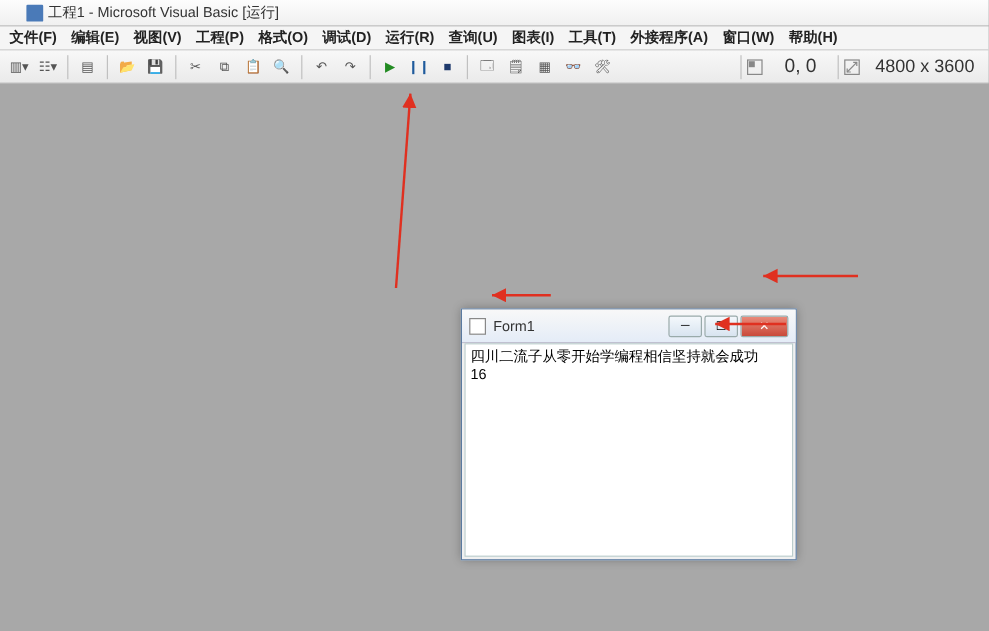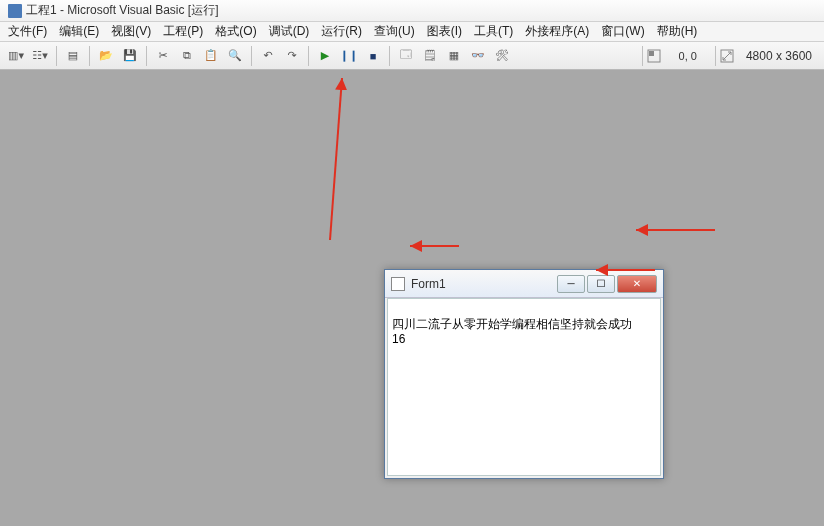--- a/index.html
+++ b/index.html
@@ -1,43 +1,43 @@
 <!DOCTYPE html>
 <html><head>
 <meta charset="utf-8">
 <style>
 * { margin: 0; padding: 0; box-sizing: border-box; font-family: "Microsoft YaHei", SimSun, sans-serif; }
 body { width: 824px; height: 526px; background: #a8a8a8; overflow: hidden; position: relative; }
 
-.titlebar { height: 22px; background: linear-gradient(#fdfdfd, #f0f0f0); border-bottom: 1px solid #d0d0d0; display: flex; align-items: center; padding: 0 8px; font-size: 12px; color: #333; }
+.titlebar { height: 22px; background: linear-gradient(#fdfdfd, #f0f0f0); border-bottom: 1px solid #d0d0d0; display: flex; align-items: center; padding: 0 22px; font-size: 12px; color: #333; }
 .titlebar .icon { width: 14px; height: 14px; margin-right: 4px; background: #4a7ab8; border-radius: 1px; }
 
-.menubar { height: 20px; background: #f5f5f5; border-bottom: 1px solid #d0d0d0; display: flex; align-items: center; font-size: 12px; padding: 0 2px; }
+.menubar { height: 20px; background: #f5f5f5; border-bottom: 1px solid #d0d0d0; display: flex; align-items: center; font-size: 12px; padding: 0 2px; font-weight: bold; }
 .menubar .item { padding: 2px 6px; cursor: default; color: #222; white-space: nowrap; }
 
 .toolbar { height: 28px; background: linear-gradient(#f8f8f8,#eaeaea); border-bottom: 1px solid #b8b8b8; display: flex; align-items: center; padding: 0 4px; font-size: 11px; }
 .toolbar .btn { width: 22px; height: 22px; display: inline-flex; align-items: center; justify-content: center; margin: 0 1px; color: #555; cursor: default; }
 .toolbar .sep { width: 1px; height: 20px; background: #c0c0c0; margin: 0 4px; }
 .toolbar .run-play { color: #228b22; }
 .toolbar .run-pause { color: #1e5a9c; }
 .toolbar .run-stop { color: #1e3a6c; }
-.toolbar .coord-box { padding: 2px 14px; color: #333; font-size: 11px; }
-.toolbar .size-box { padding: 2px 8px; color: #333; font-size: 12px; }
+.toolbar .coord-box { padding: 2px 14px; color: #333; font-size: 16px; }
+.toolbar .size-box { padding: 2px 8px; color: #333; font-size: 15px; }
 .toolbar .mini-icon { width:14px; height:14px; display:inline-block; margin-right:4px; }
 
 .mdi-area { position: absolute; top: 70px; left: 0; right: 0; bottom: 0; background: #a8a8a8; }
 
-.form-window { position: absolute; left: 384px; top: 199px; width: 280px; height: 210px; background: #f0f0f0; border: 1px solid #5a7aa0; box-shadow: 0 0 8px rgba(0,0,0,.3); }
+.form-window { position: absolute; left: 384px; top: 187px; width: 280px; height: 210px; background: #f0f0f0; border: 1px solid #5a7aa0; box-shadow: 0 0 8px rgba(0,0,0,.3); }
 .form-titlebar { height: 28px; background: linear-gradient(#f8f8f8,#e4ecf7); display: flex; align-items: center; padding: 0 6px; border-bottom: 1px solid #c0c0d0; }
 .form-titlebar .ficon { width: 14px; height: 14px; border: 1px solid #888; margin-right: 6px; background: #fff; }
 .form-titlebar .ftitle { flex: 1; font-size: 12px; color: #333; }
 .form-titlebar .wbtns { display: flex; gap: 2px; }
 .form-titlebar .wbtn { width: 28px; height: 18px; display: flex; align-items: center; justify-content: center; border: 1px solid #9aa; background: linear-gradient(#f4f8fc,#d8e4f0); font-size: 10px; cursor: default; border-radius: 2px; }
 .form-titlebar .wbtn.close { background: linear-gradient(#e98a7a,#c94a3a); color: #fff; width: 40px; }
-.form-client { position: absolute; top: 28px; left: 2px; right: 2px; bottom: 2px; background: #fff; border: 1px solid #bcc; font-size: 12px; color: #000; padding: 18px 4px; line-height: 15px; font-family: SimSun, serif; }
+.form-client { position: absolute; top: 28px; left: 2px; right: 2px; bottom: 2px; background: #fff; border: 1px solid #bcc; font-size: 12px; color: #000; padding: 3px 4px; line-height: 15px; font-family: SimSun, serif; }
 
 .arrow { position: absolute; pointer-events: none; }
 </style>
 </head>
 <body>
 
 <div class="titlebar">
   <span class="icon"></span>
   <span>工程1 - Microsoft Visual Basic [运行]</span>
 </div>

